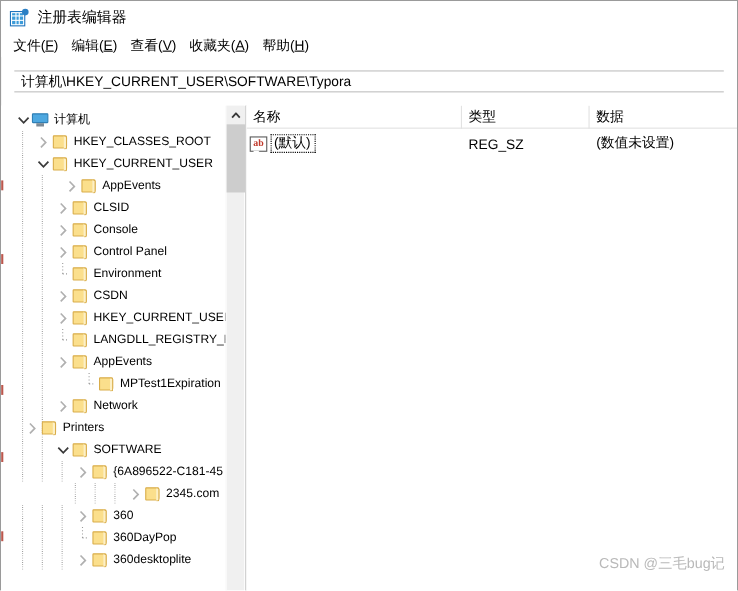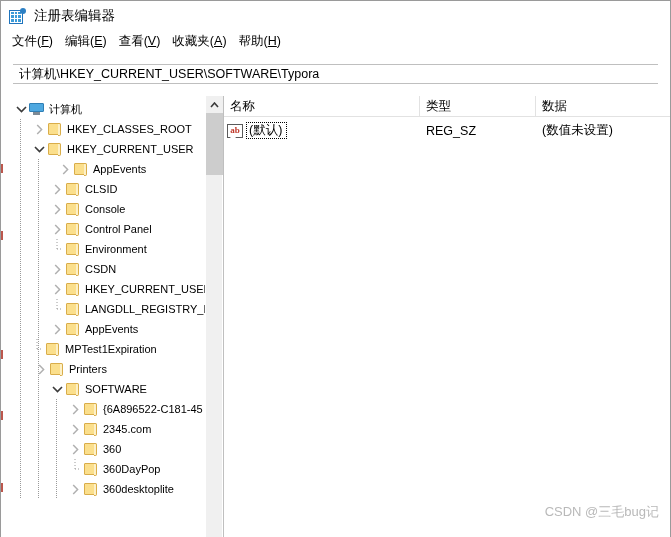--- a/index.html
+++ b/index.html
@@ -563,34 +563,47 @@
                 <div class="twisty">
                   <svg width="7" height="11" viewBox="0 0 7 11">
                     <path d="M1.2 1 L5.6 5.5 L1.2 10" fill="none" stroke="#b0b0b0" stroke-width="1.5"></path>
                   </svg>
                 </div>
                 <div class="node-icon">
                   <div class="folder"></div>
                 </div>
                 <span class="label">AppEvents</span>
               </div>
-              <div class="tree-row" style="padding-left: 28px;">
+              <div class="tree-row" style="padding-left: 72px;">
                 <div class="guide" style="left: 19px;"></div>
                 <div class="guide" style="left: 37px;"></div>
                 <div class="twisty">
                   <svg width="8" height="20" viewBox="0 0 8 20">
                     <path d="M4 0 L4 10 M4 10 L8 10" fill="none" stroke="#9a9a9a" stroke-width="1" stroke-dasharray="1 2"></path>
                   </svg>
                 </div>
                 <div class="node-icon">
                   <div class="folder"></div>
                 </div>
                 <span class="label">MPTest1Expiration</span>
               </div>
-              <div class="tree-row" style="padding-left: 32px;">
+              <div class="tree-row" style="padding-left: 48px;">
+                <div class="guide" style="left: 19px;"></div>
+                <div class="guide" style="left: 37px;"></div>
+                <div class="twisty">
+                  <svg width="7" height="11" viewBox="0 0 7 11">
+                    <path d="M1.2 1 L5.6 5.5 L1.2 10" fill="none" stroke="#b0b0b0" stroke-width="1.5"></path>
+                  </svg>
+                </div>
+                <div class="node-icon">
+                  <div class="folder"></div>
+                </div>
+                <span class="label">Network</span>
+              </div>
+              <div class="tree-row" style="padding-left: 20px;">
                 <div class="guide" style="left: 19px;"></div>
                 <div class="guide" style="left: 37px;"></div>
                 <div class="twisty">
                   <svg width="7" height="11" viewBox="0 0 7 11">
                     <path d="M1.2 1 L5.6 5.5 L1.2 10" fill="none" stroke="#b0b0b0" stroke-width="1.5"></path>
                   </svg>
                 </div>
                 <div class="node-icon">
                   <div class="folder"></div>
                 </div>
@@ -616,21 +629,21 @@
                 <div class="twisty">
                   <svg width="7" height="11" viewBox="0 0 7 11">
                     <path d="M1.2 1 L5.6 5.5 L1.2 10" fill="none" stroke="#b0b0b0" stroke-width="1.5"></path>
                   </svg>
                 </div>
                 <div class="node-icon">
                   <div class="folder"></div>
                 </div>
                 <span class="label">{6A896522-C181-45</span>
               </div>
-              <div class="tree-row" style="padding-left: 66px;">
+              <div class="tree-row" style="padding-left: 66px; margin-left: 48px;">
                 <div class="guide" style="left: 19px;"></div>
                 <div class="guide" style="left: 37px;"></div>
                 <div class="guide" style="left: 55px;"></div>
                 <div class="twisty">
                   <svg width="7" height="11" viewBox="0 0 7 11">
                     <path d="M1.2 1 L5.6 5.5 L1.2 10" fill="none" stroke="#b0b0b0" stroke-width="1.5"></path>
                   </svg>
                 </div>
                 <div class="node-icon">
                   <div class="folder"></div>

